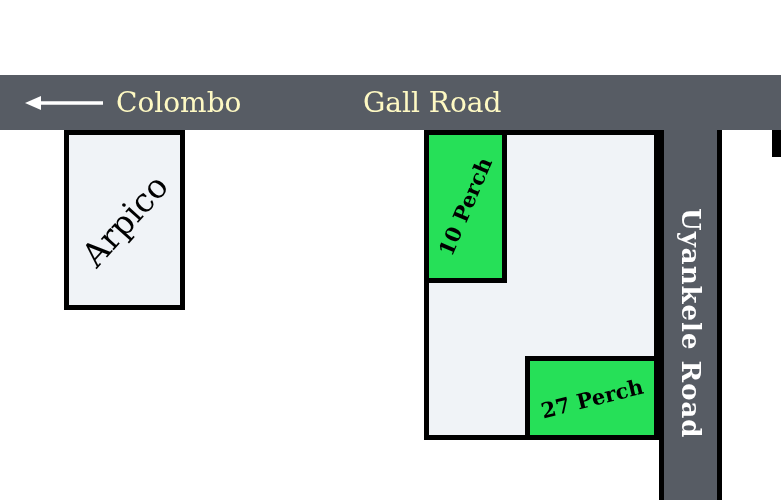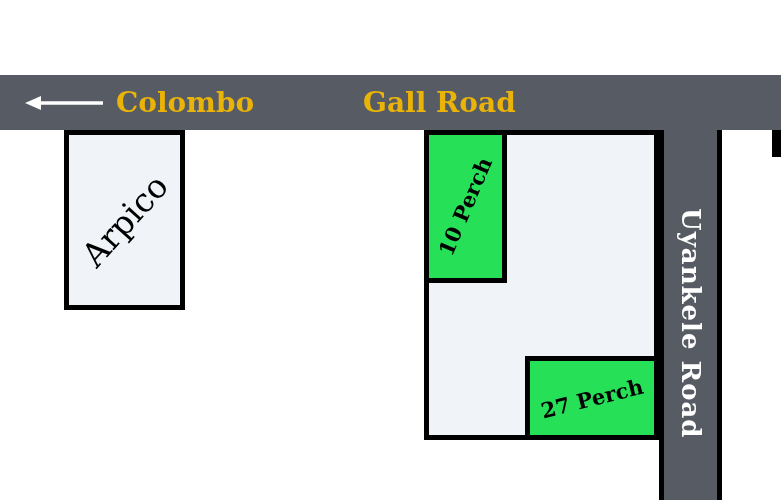--- a/index.html
+++ b/index.html
@@ -13,21 +13,21 @@
   
   .road-h {
     position:absolute; left:0; top:75px; width:781px; height:55px;
     background:#575C64;
   }
   .colombo-group {
     position:absolute; left:25px; top:0; height:100%;
     display:flex; align-items:center; gap:11px;
   }
   .road-text {
-    color:#eab308; font-weight:bold; font-size:28px; white-space:nowrap;
+    color:#fef9c3; font-weight:normal; font-size:28px; white-space:nowrap;
   }
   .gall-label {
     position:absolute; left:363px; top:0; height:47px; line-height:55px;
   }
   
   .road-stub {
     position:absolute; left:772px; top:130px; width:9px; height:27px; background:#000;
   }
   
   .road-v {

